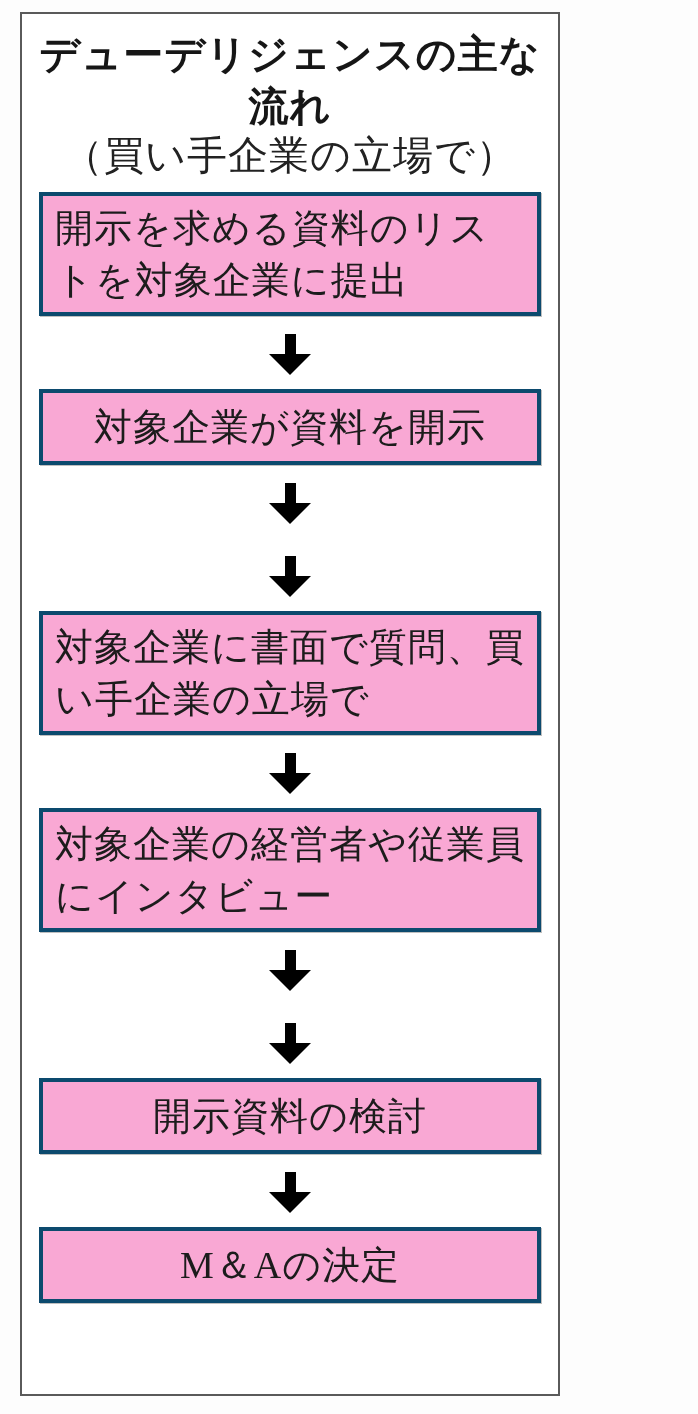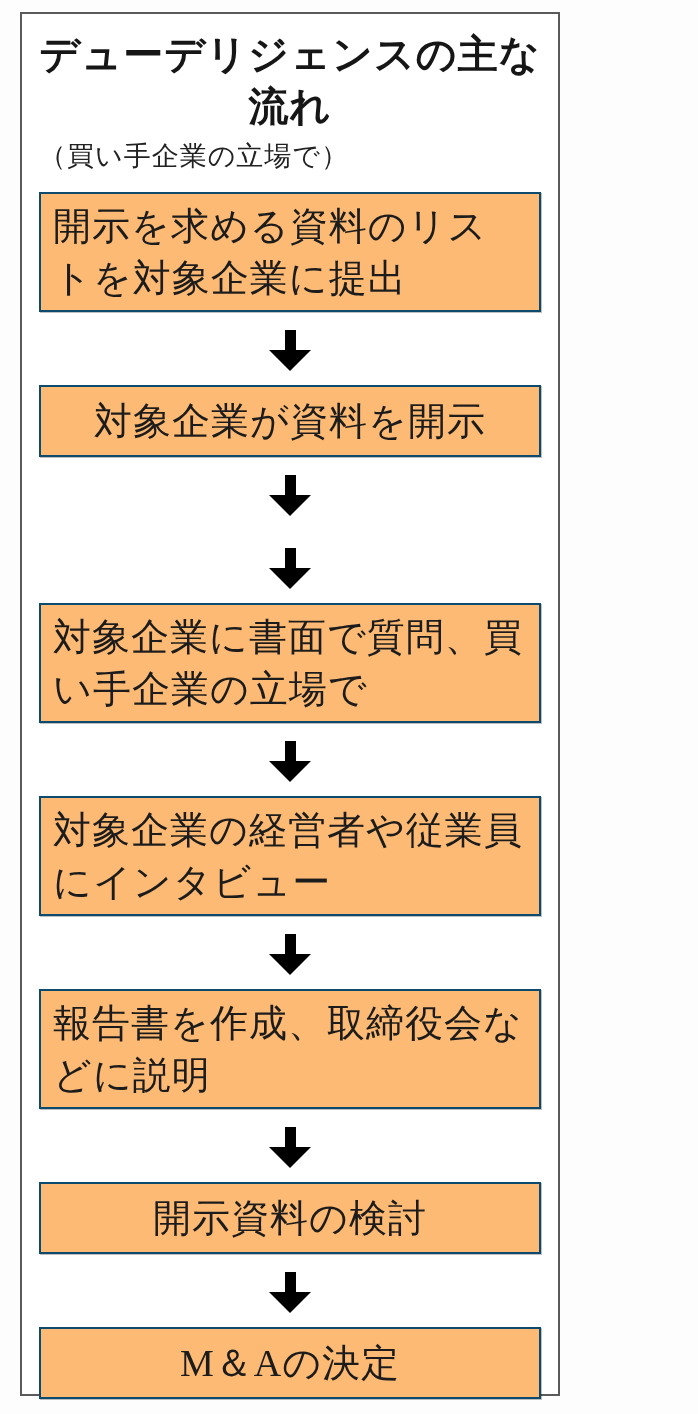--- a/index.html
+++ b/index.html
@@ -37,30 +37,31 @@
     font-weight: bold;
     font-size: 40px;
     line-height: 52px;
     text-align: center;
     letter-spacing: 1px;
     color: #161616;
   }
   .chart-subtitle {
     font-family: "Liberation Serif", serif;
     font-weight: normal;
-    font-size: 27px;
+    font-size: 40px;
     line-height: 48px;
+    text-align: center;
     letter-spacing: 1px;
     margin-bottom: 12px;
     color: #222222;
   }
   .flow-box {
-    border: 2px solid #0c4a6e;
+    border: 4px solid #0c4a6e;
     box-shadow: 1px 1px 0 rgba(0,0,0,0.25);
-    background: #fdba74;
+    background: #f9a8d4;
     box-sizing: border-box;
     font-size: 38px;
     line-height: 52px;
     letter-spacing: 1px;
     padding: 6px 12px;
     color: #1c1c1c;
   }
   .flow-box.align-left  { text-align: left; }
   .flow-box.align-center{ text-align: center; }
   .flow-box.one-line    { padding: 8px 7px; }
@@ -119,21 +120,20 @@
       <div class="arrow-head"></div>
     </div>
 
     <div class="flow-box align-left">対象企業の経営者や従業員にインタビュー</div>
 
     <div class="arrow-wrap">
       <div class="arrow-stem"></div>
       <div class="arrow-head"></div>
     </div>
 
-    <div class="flow-box align-left">報告書を作成、取締役会などに説明</div>
 
     <div class="arrow-wrap">
       <div class="arrow-stem"></div>
       <div class="arrow-head"></div>
     </div>
 
     <div class="flow-box align-center one-line">開示資料の検討</div>
 
     <div class="arrow-wrap">
       <div class="arrow-stem"></div>

